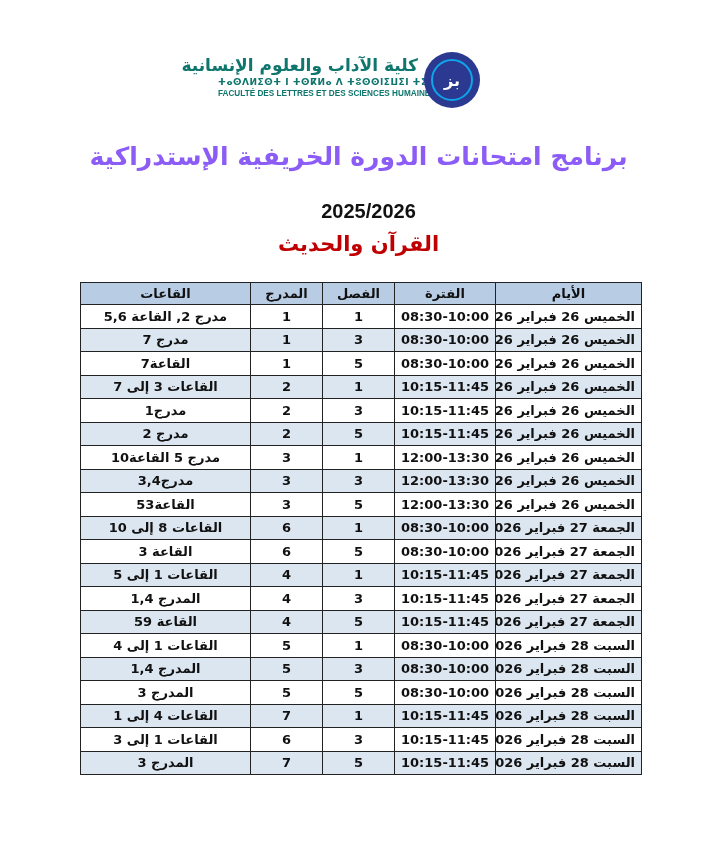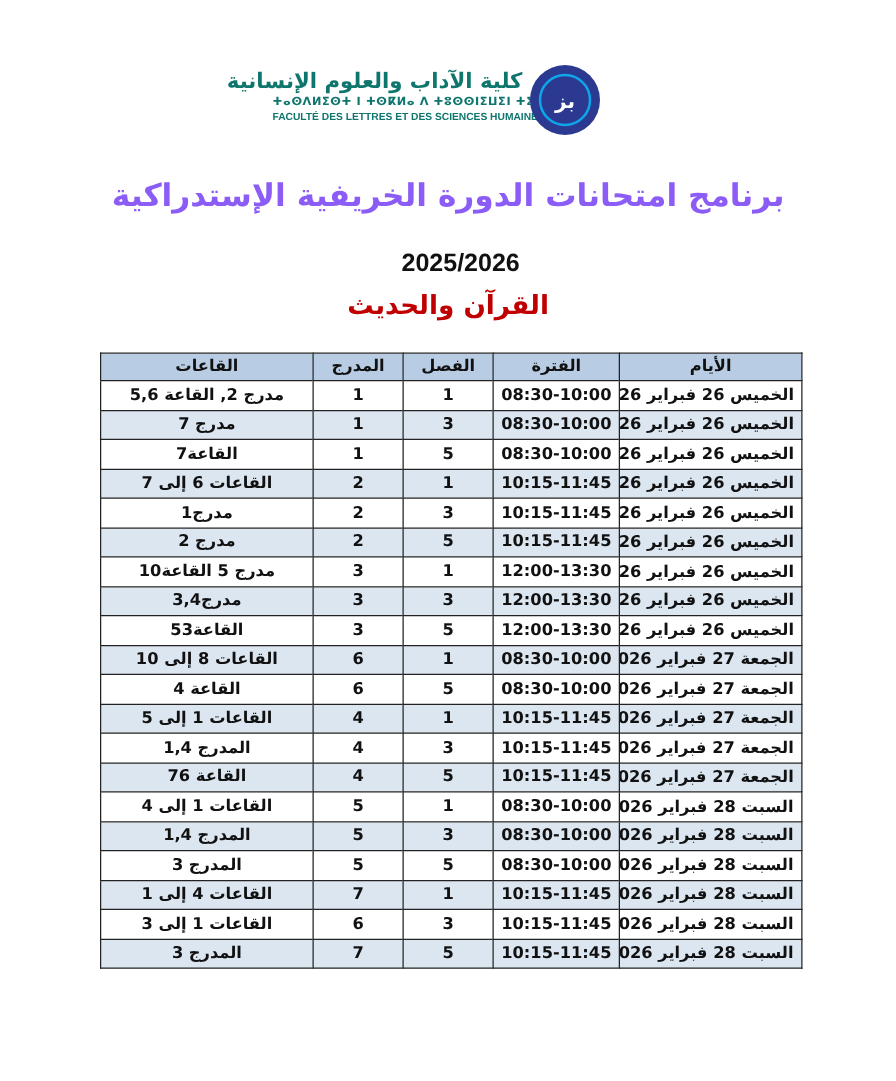--- a/index.html
+++ b/index.html
@@ -197,21 +197,21 @@
         <td class="col-period">08:30-10:00</td>
         <td class="col-num">5</td>
         <td class="col-num">1</td>
         <td class="col-hall">القاعة7</td>
       </tr>
       <tr>
         <td class="col-day">الخميس 26 فبراير 2026</td>
         <td class="col-period">10:15-11:45</td>
         <td class="col-num">1</td>
         <td class="col-num">2</td>
-        <td class="col-hall">القاعات 6  إلى 7</td>
+        <td class="col-hall">القاعات 3  إلى 7</td>
       </tr>
       <tr>
         <td class="col-day">الخميس 26 فبراير 2026</td>
         <td class="col-period">10:15-11:45</td>
         <td class="col-num">3</td>
         <td class="col-num">2</td>
         <td class="col-hall">مدرج1</td>
       </tr>
       <tr>
         <td class="col-day">الخميس 26 فبراير 2026</td>
@@ -246,42 +246,42 @@
         <td class="col-period">08:30-10:00</td>
         <td class="col-num">1</td>
         <td class="col-num">6</td>
         <td class="col-hall">القاعات  8  إلى 10</td>
       </tr>
       <tr>
         <td class="col-day">الجمعة 27 فبراير 2026</td>
         <td class="col-period">08:30-10:00</td>
         <td class="col-num">5</td>
         <td class="col-num">6</td>
-        <td class="col-hall">القاعة 4</td>
+        <td class="col-hall">القاعة 3</td>
       </tr>
       <tr>
         <td class="col-day">الجمعة 27 فبراير 2026</td>
         <td class="col-period">10:15-11:45</td>
         <td class="col-num">1</td>
         <td class="col-num">4</td>
         <td class="col-hall">القاعات  1  إلى 5</td>
       </tr>
       <tr>
         <td class="col-day">الجمعة 27 فبراير 2026</td>
         <td class="col-period">10:15-11:45</td>
         <td class="col-num">3</td>
         <td class="col-num">4</td>
         <td class="col-hall">المدرج 1,4</td>
       </tr>
       <tr>
         <td class="col-day">الجمعة 27 فبراير 2026</td>
         <td class="col-period">10:15-11:45</td>
         <td class="col-num">5</td>
         <td class="col-num">4</td>
-        <td class="col-hall">القاعة 76</td>
+        <td class="col-hall">القاعة 59</td>
       </tr>
       <tr>
         <td class="col-day">السبت 28 فبراير 2026</td>
         <td class="col-period">08:30-10:00</td>
         <td class="col-num">1</td>
         <td class="col-num">5</td>
         <td class="col-hall">القاعات  1 إلى 4</td>
       </tr>
       <tr>
         <td class="col-day">السبت 28 فبراير 2026</td>

